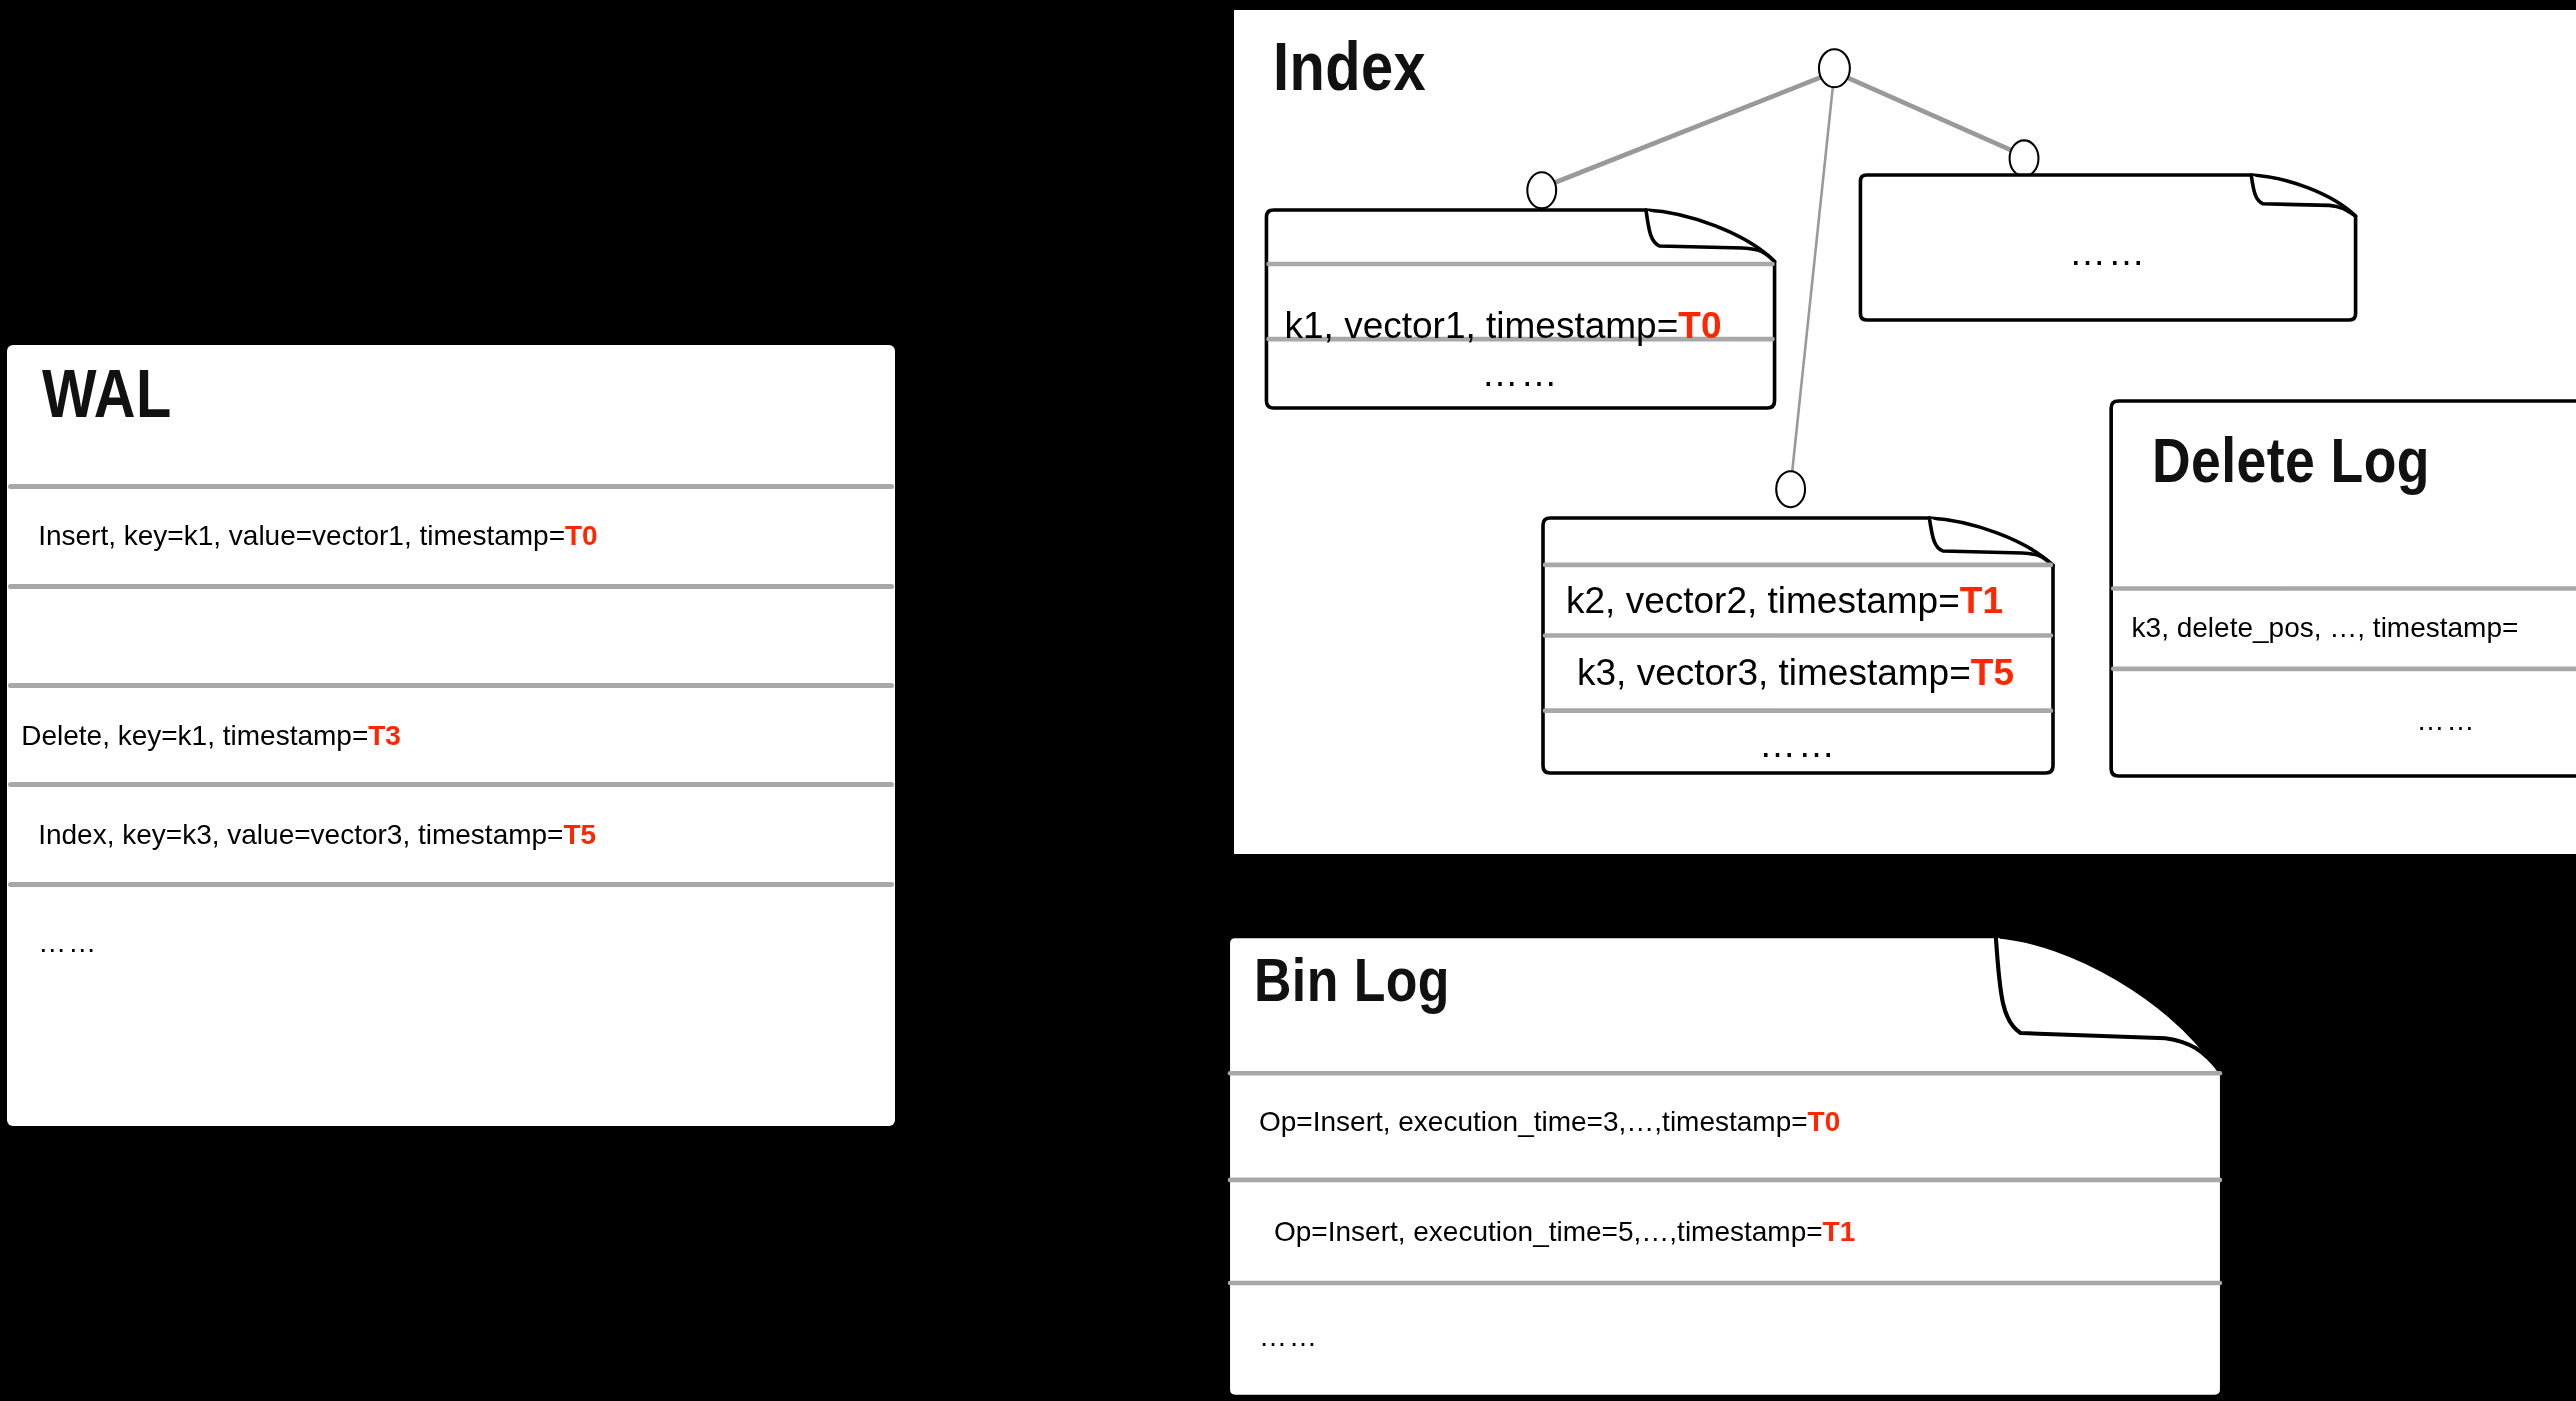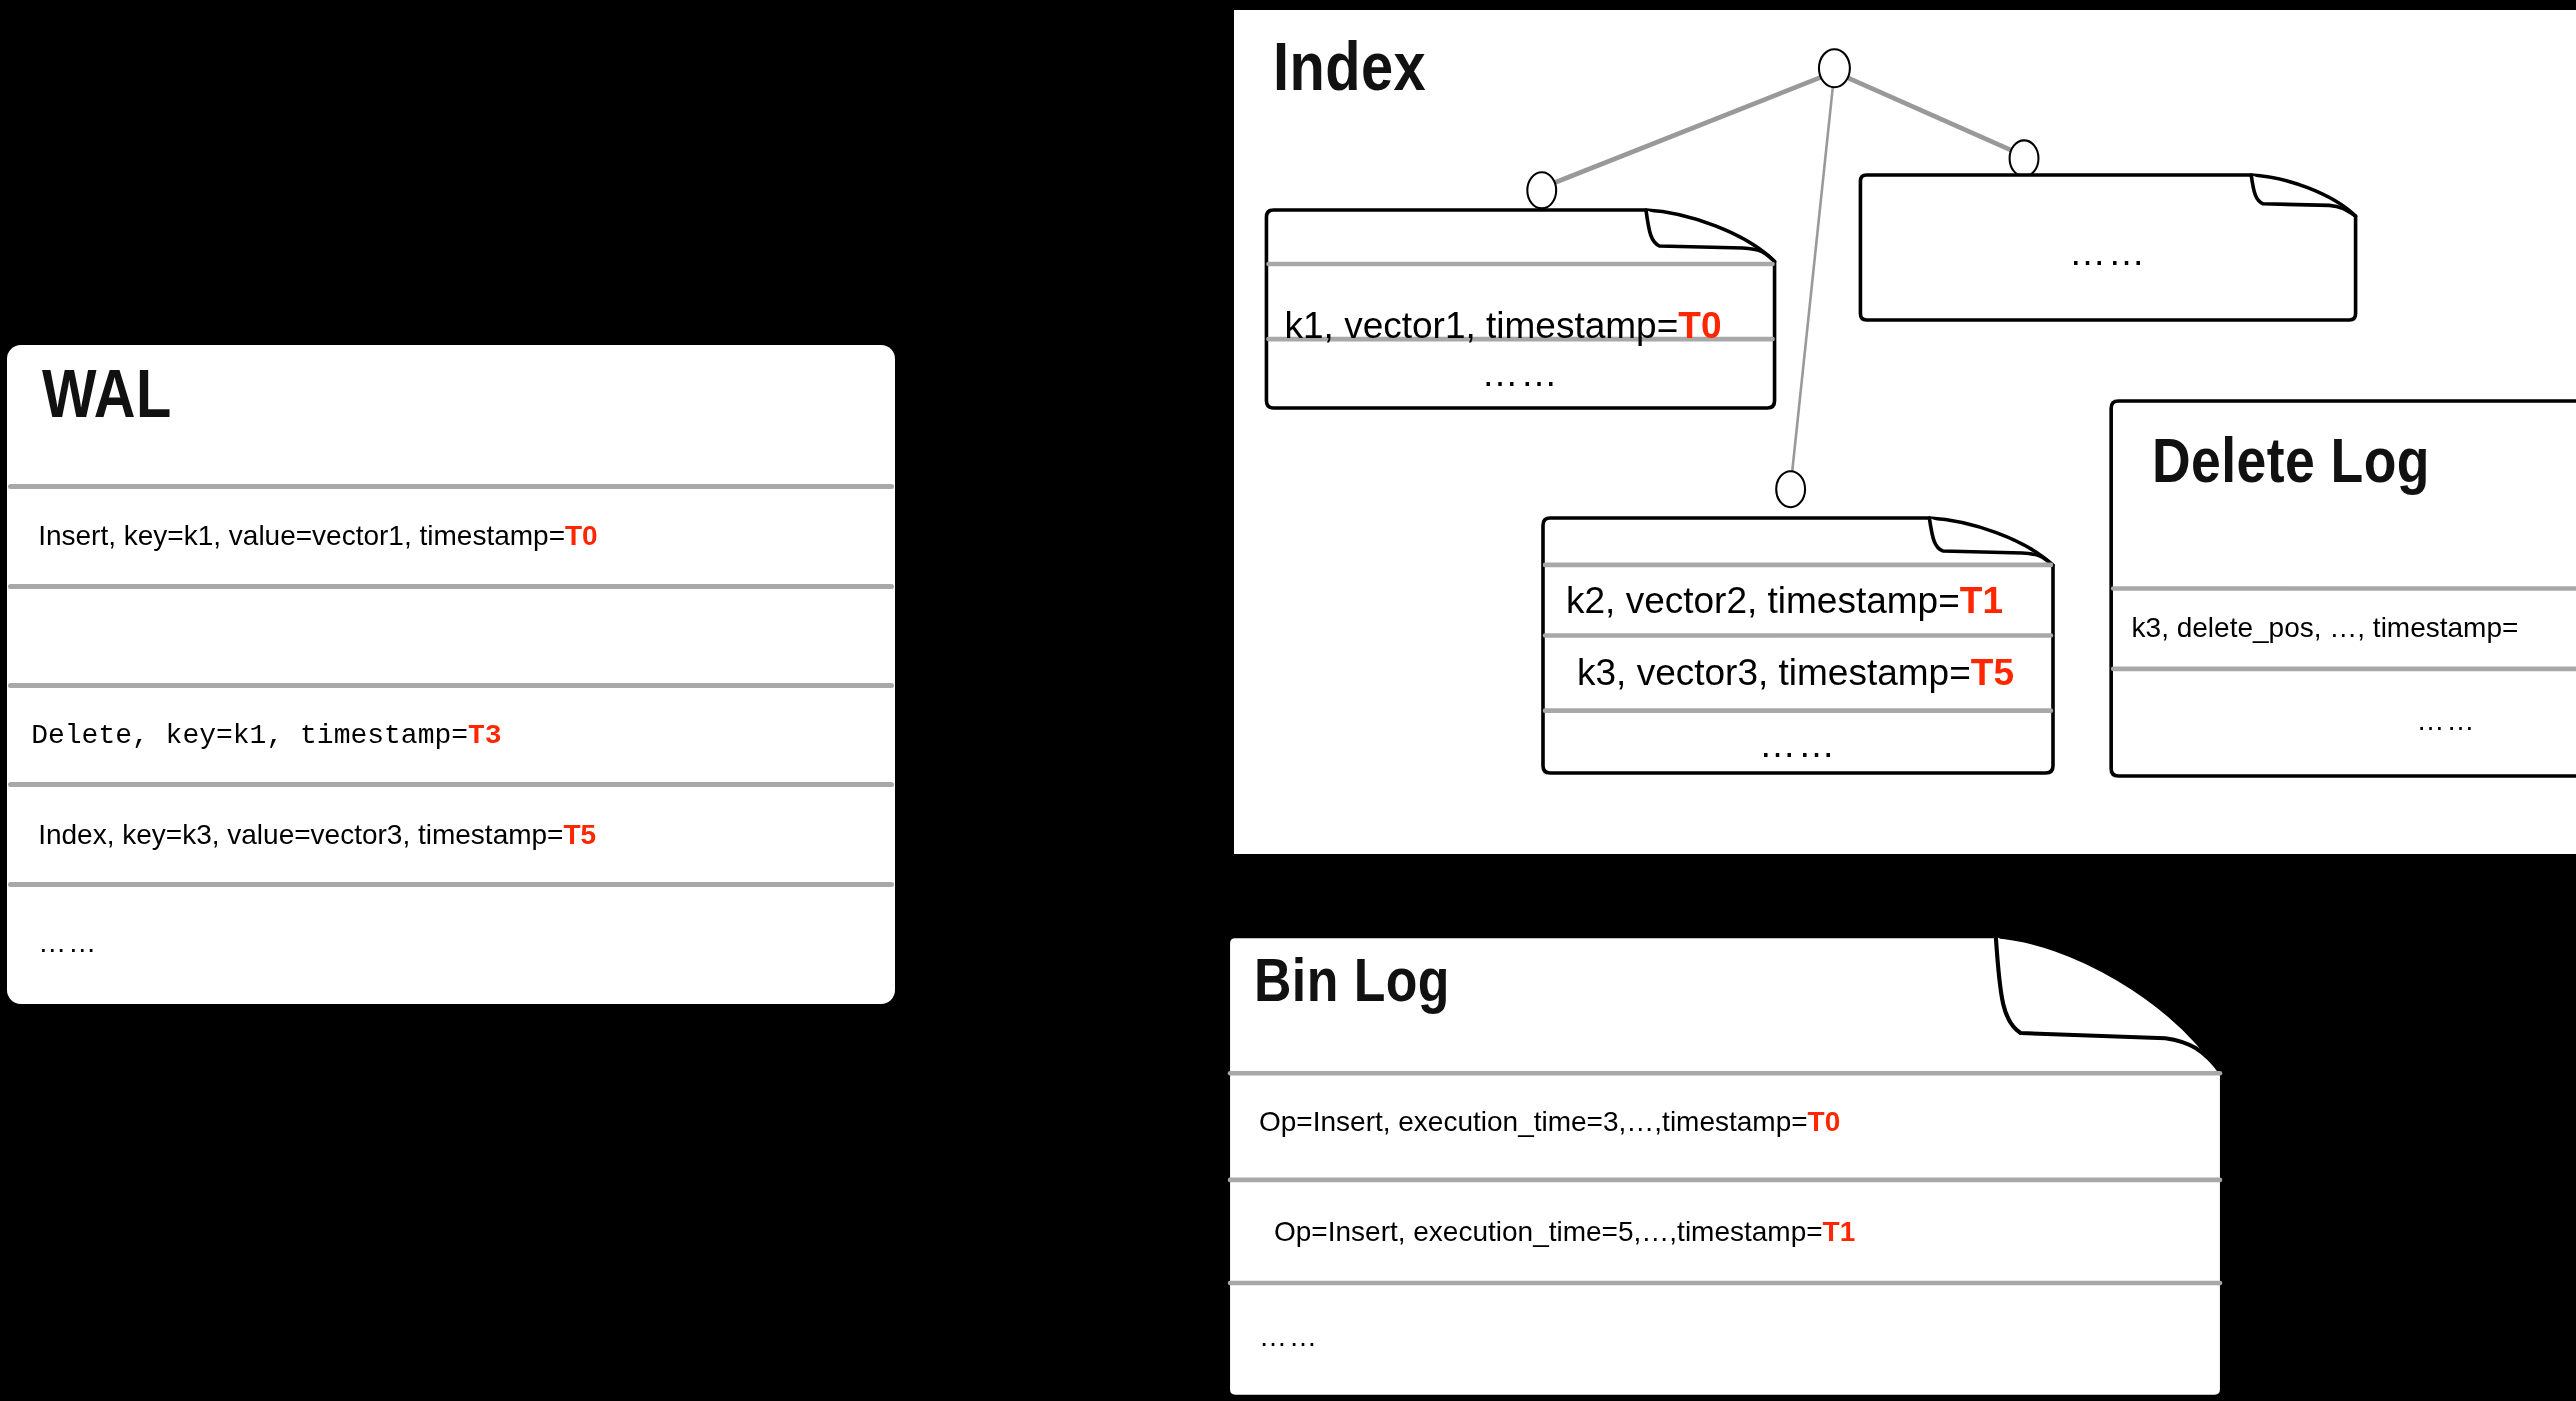--- a/index.html
+++ b/index.html
@@ -20,33 +20,33 @@
   .dots{letter-spacing:2.1px;}
   .center{text-align:center;}
   svg{position:absolute;overflow:visible;}
   .pagetext{position:absolute;}
 </style>
 </head>
 <body>
 
 <div id="stage" style="--canvas-bg: #000000; --page-bg: #ffffff; --accent-red: #ff2600; --divider-gray: #a8a8a8;">
 
-  <div class="box" style="left:7.2px;top:345px;width:888px;height:659px;border-radius:14px;">
+  <div class="box" style="left:7.2px;top:345px;width:888px;height:781px;border-radius:6px;">
     <div class="title" style="left:35px;top:14.4px;font-size:68px;line-height:68px;">WAL</div>
 
     <div class="divider" style="left:1px;top:139px;width:886px;"></div>
     <div class="divider" style="left:1px;top:239px;width:886px;"></div>
     <div class="divider" style="left:1px;top:338px;width:886px;"></div>
     <div class="divider" style="left:1px;top:437px;width:886px;"></div>
     <div class="divider" style="left:1px;top:537px;width:886px;"></div>
 
     <div class="row" style="left:31px;top:157px;height:67px;line-height:67px;">
       <span>Insert, key=k1, value=vector1, timestamp=</span><span class="ts">T0</span>
     </div>
-    <div class="row" style="left:24px;top:357px;height:67px;line-height:67px;font-family:Liberation Mono, monospace;">
+    <div class="row" style="left:14px;top:357px;height:67px;line-height:67px;">
       <span>Delete, key=k1, timestamp=</span><span class="ts">T3</span>
     </div>
     <div class="row" style="left:31px;top:456px;height:67px;line-height:67px;">
       <span>Index, key=k3, value=vector3, timestamp=</span><span class="ts">T5</span>
     </div>
     <div class="row dots" style="left:31px;top:564px;height:67px;line-height:67px;">……</div>
   </div>
 
   <div class="box" style="left:1234px;top:10.3px;width:1578px;height:844px;">
     <div class="title" style="left:39px;top:21.6px;font-size:68px;line-height:68px;">Index</div>

